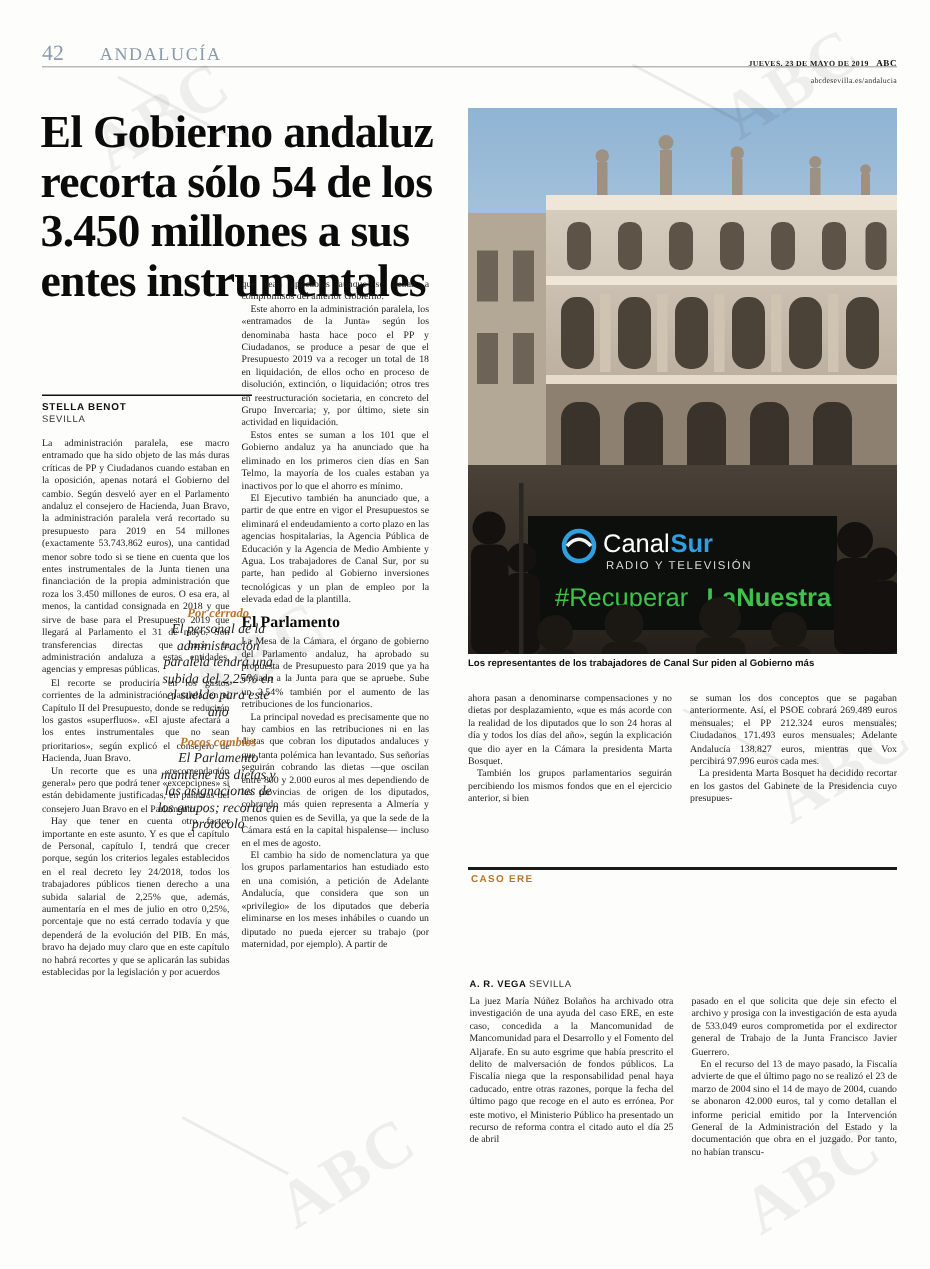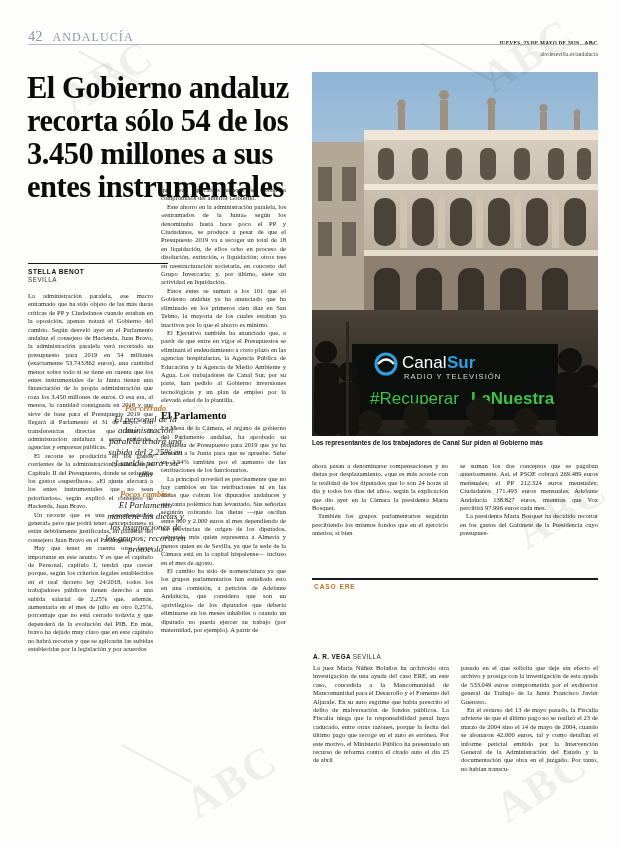--- a/index.html
+++ b/index.html
@@ -34,21 +34,21 @@
     pointer-events:none;
   }
 
   
   .masthead{
     position:absolute;left:28px;top:28px;right:22px;
     height:26px;
   }
   .mh-left{
     position:absolute;left:0;top:0;
-    display:flex;align-items:baseline;gap:10px;
+    display:flex;align-items:baseline;gap:24px;
     color:#8b9aa8;
   }
   .mh-pageno{font-size:14.5px;font-family:"Liberation Serif",serif;}
   .mh-section{font-size:12px;letter-spacing:1.1px;font-family:Liberation Serif, serif;}
   .mh-right{
     position:absolute;right:0;top:2px;text-align:right;line-height:1.25;
   }
   .mh-date{font-size:5.2px;letter-spacing:.25px;font-weight:700;color:#1a1a1a;display:inline-block;}
   .mh-brand{font-size:6px;font-weight:700;color:#111;display:inline-block;margin-left:5px;letter-spacing:.4px;}
   .mh-url{font-size:5.2px;color:#333;letter-spacing:.2px;margin-top:1px;}

